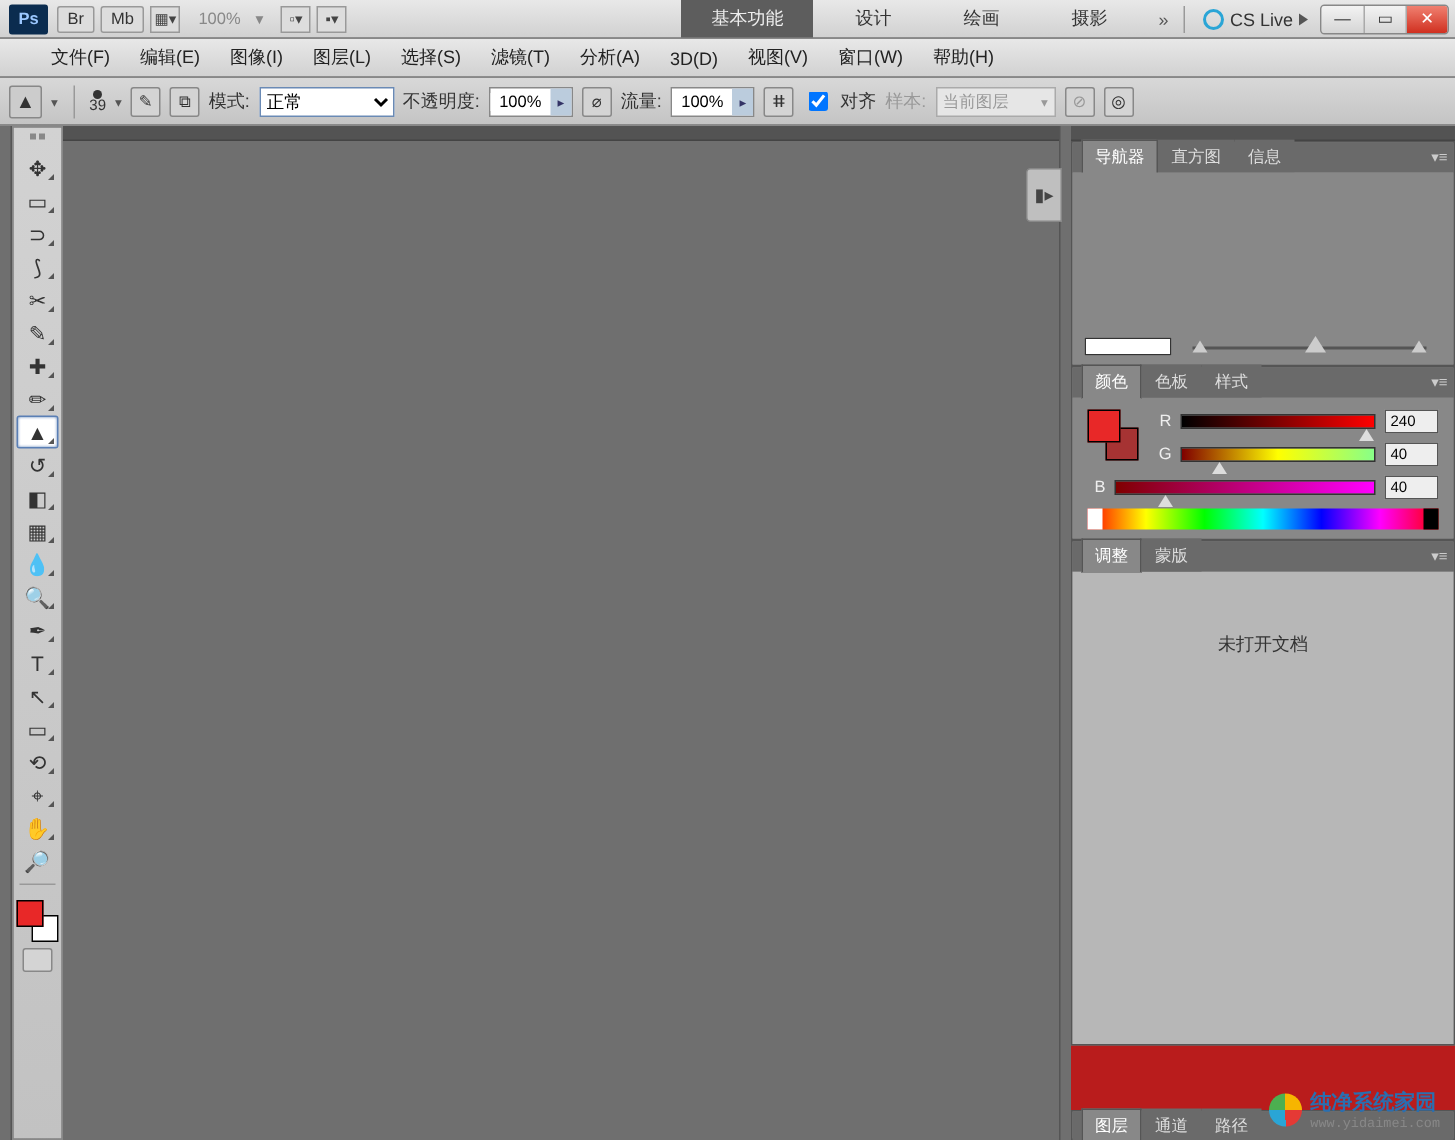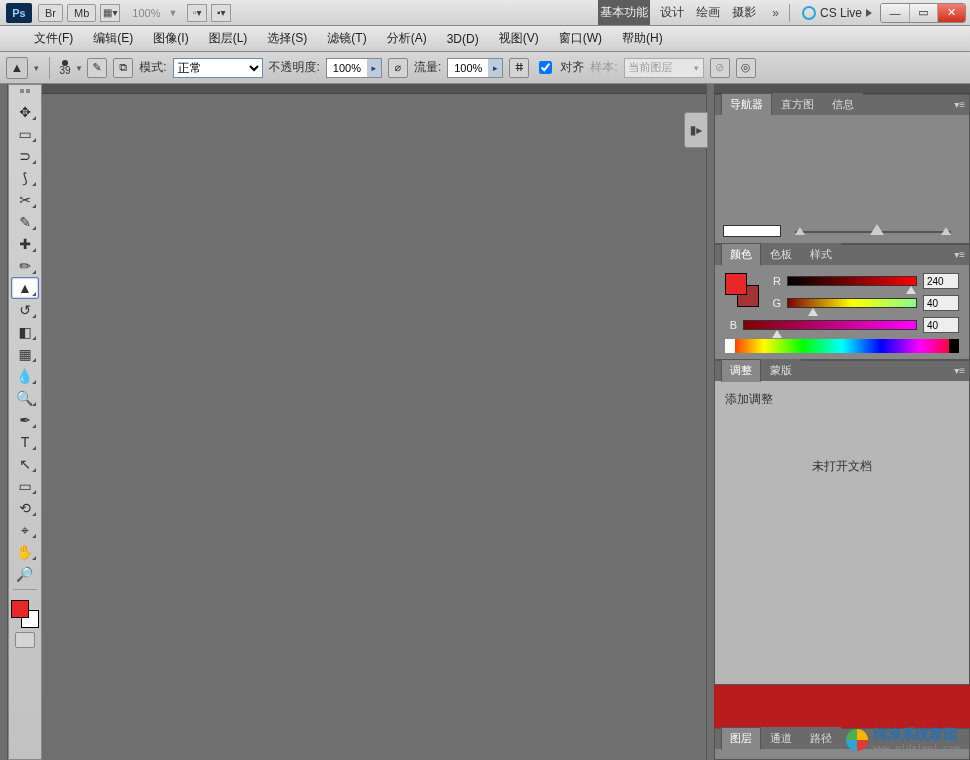--- a/index.html
+++ b/index.html
@@ -4,21 +4,21 @@
 <style>
 * { box-sizing: border-box; margin: 0; padding: 0; font-family: "Microsoft YaHei", SimSun, Arial, sans-serif; }
 body { width: 970px; height: 760px; background: #535353; overflow: hidden; position: relative; }
 .titlebar { height: 26px; background: linear-gradient(#e8e8e8,#d1d1d1); display: flex; align-items: center; border-bottom: 1px solid #888; }
 .titlebar .ps-logo { width: 26px; height: 20px; background: #0b2c4f; color: #9cc8ff; font-weight: bold; font-size: 11px; display: flex; align-items: center; justify-content: center; margin: 0 6px; border-radius: 2px; }
 .tb-btn { font-size: 11px; color: #333; padding: 2px 6px; border: 1px solid #999; background: #ddd; margin-right: 4px; border-radius: 2px; cursor: pointer; }
 .tb-icon { width: 20px; height: 18px; border: 1px solid #999; background: #ddd; margin-right: 4px; display:flex;align-items:center;justify-content:center;font-size:10px;color:#444;}
 .zoom { font-size: 11px; color: #888; margin: 0 8px; }
 .spacer { flex: 1; }
 .ws-tabs { display: flex; align-items: center; gap: 8px; }
-.ws-tab { font-size: 12px; color: #333; padding: 4px 2px; cursor: pointer; }
+.ws-tab { font-size: 12px; color: #333; padding: 4px 20px; cursor: pointer; }
 .ws-tab.active { background: #5d5d5d; color: #eee; }
 .chev { font-size: 12px; color: #555; padding: 0 6px; }
 .cslive { display: flex; align-items: center; margin: 0 8px; font-size: 12px; color: #333; }
 .cslive .ring { width: 14px; height: 14px; border: 2px solid #2aa5d6; border-radius: 50%; margin-right: 4px; }
 .cslive .tri { width:0;height:0;border-top:4px solid transparent;border-bottom:4px solid transparent;border-left:6px solid #555;margin-left:4px;}
 .winbtns { display: flex; border: 1px solid #888; border-radius: 3px; overflow: hidden; margin-right: 4px; }
 .winbtns div { width: 28px; height: 18px; background: linear-gradient(#f3f3f3,#d5d5d5); display:flex;align-items:center;justify-content:center;font-size:11px;color:#333;border-left:1px solid #aaa;cursor:pointer;}
 .winbtns div:first-child{border-left:none;}
 .winbtns .close { background: linear-gradient(#f08070,#d03020); color:#fff; }
 
@@ -84,21 +84,21 @@
 .track.b{background:linear-gradient(to right,#800000,#f0f);}
 .track .knob{position:absolute;top:9px;width:0;height:0;border-left:5px solid transparent;border-right:5px solid transparent;border-bottom:8px solid #ddd;}
 .chan-row input{width:36px;height:16px;font-size:10px;text-align:left;padding-left:3px;border:1px solid #555;background:#eee;}
 .spectrum{clear:both;height:14px;margin-top:6px;background:linear-gradient(to right,#f00,#ff0,#0f0,#0ff,#00f,#f0f,#f00);position:relative;}
 .spectrum::before{content:"";position:absolute;left:0;top:0;width:10px;height:14px;background:#fff;}
 .spectrum::after{content:"";position:absolute;right:0;top:0;width:10px;height:14px;background:#000;}
 
 .adjbody{background:#b7b7b7;padding:10px;font-size:12px;color:#333;}
 .adj-empty{background:#b7b7b7;text-align:center;padding:40px 0;font-size:12px;color:#333;flex:1;}
 
-.bottompanel{height:32px;margin-top:43px;}
+.bottompanel{height:20px;margin-top:43px;}
 .bottompanel .body{background:#888;height:4px;}
 
 .watermark{position:absolute;right:10px;bottom:6px;display:flex;align-items:center;gap:6px;font-size:14px;font-weight:bold;color:#2a6fb0;background:rgba(255,255,255,0.0);}
 .watermark .logo{width:22px;height:22px;border-radius:50%;background:conic-gradient(#f7b500 0 90deg,#e53935 90deg 180deg,#2aa5d6 180deg 270deg,#4caf50 270deg 360deg);}
 .watermark .sub{font-size:9px;color:#888;font-weight:normal;display:block;font-family:Liberation Mono, monospace;}
 </style>
 </head>
 <body>
 
 <div class="titlebar">
@@ -284,23 +284,20 @@
         <div class="spectrum"></div>
       </div>
     </div>
 
     <div class="panel" style="flex:1;display:flex;flex-direction:column">
       <div class="ptabs">
         <div class="ptab active">调整</div>
         <div class="ptab">蒙版</div>
         <div class="menu">▾≡</div>
       </div>
-      <div class="adjbody">
-        <span>添加调整</span>
-      </div>
       <div class="adj-empty">未打开文档</div>
     </div>
 
     <div class="panel bottompanel">
       <div class="ptabs">
         <div class="ptab active">图层</div>
         <div class="ptab">通道</div>
         <div class="ptab">路径</div>
       </div>
       <div class="body"></div>

